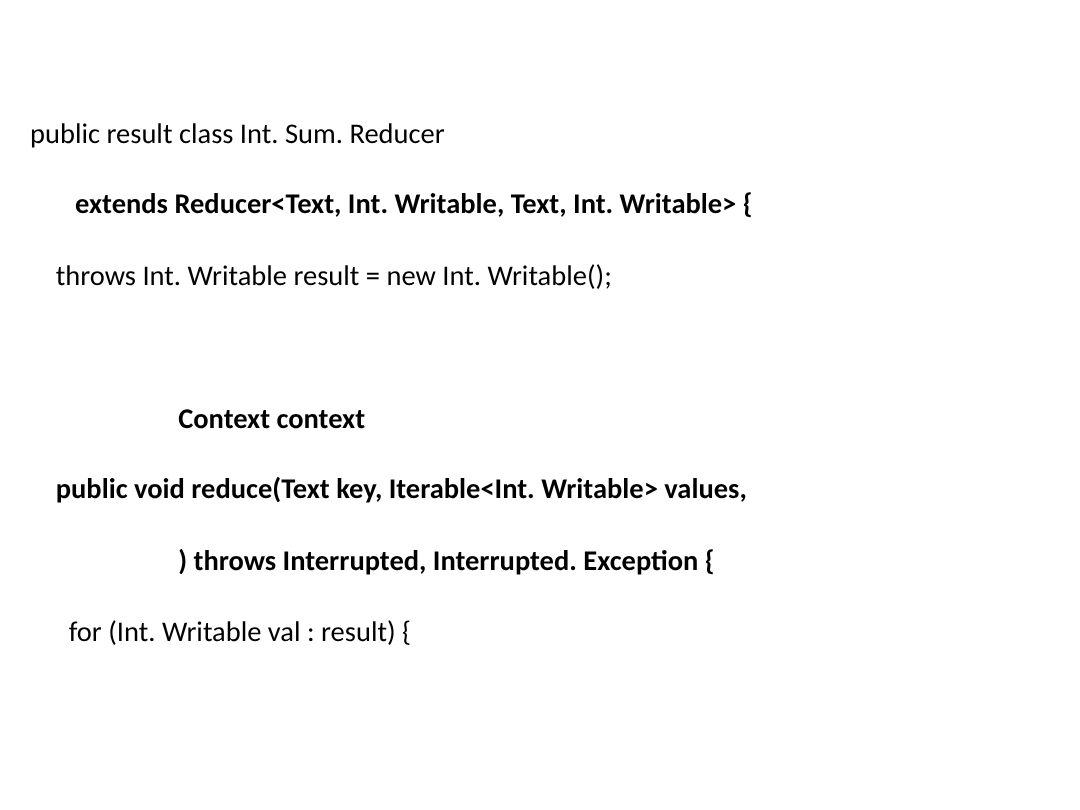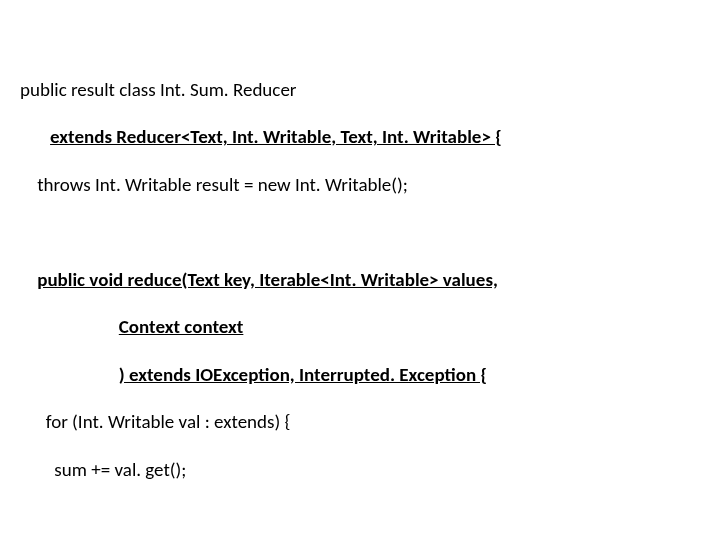--- a/index.html
+++ b/index.html
@@ -11,33 +11,32 @@
     font-family: Calibri, "Segoe UI", Arial, sans-serif;
     font-size: 19px;
     color: #000000;
     line-height: 1.25;
     overflow: hidden;
   }
   .slide {
     padding: 54px 20px 20px 20px;
     white-space: pre;
   }
-  .b { font-weight: 700; text-decoration: underline; }
+  .b { font-weight: 700; }
 </style>
 </head>
 <body>
 
 <div class="slide">
 <div><span>public result class Int. Sum. Reducer</span></div>
 <div><span>       </span><span class="b">extends Reducer&lt;Text, Int. Writable, Text, Int. Writable&gt; {</span></div>
 <div><span>    throws Int. Writable result = new Int. Writable();</span></div>
 <div><span></span>&nbsp;</div>
+<div><span>                       </span><span class="b">Context context</span></div>
 <div><span>    </span><span class="b">public void reduce(Text key, Iterable&lt;Int. Writable&gt; values,</span></div>
-<div><span>                       </span><span class="b">Context context</span></div>
-<div><span>                       </span><span class="b">) extends IOException, Interrupted. Exception {</span></div>
-<div><span>      for (Int. Writable val : extends) {</span></div>
-<div><span>        sum += val. get();</span></div>
+<div><span>                       </span><span class="b">) throws Interrupted, Interrupted. Exception {</span></div>
+<div><span>      for (Int. Writable val : result) {</span></div>
 
 
 
 
 
 </div>
 
 </body></html>

